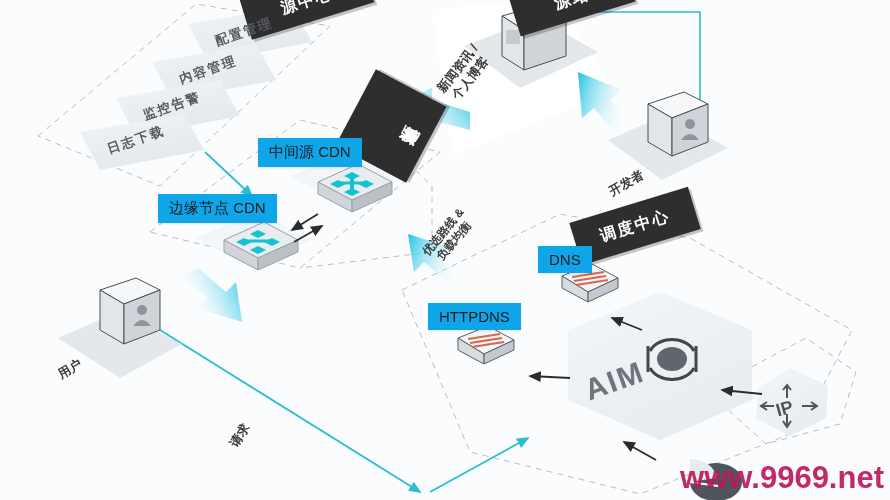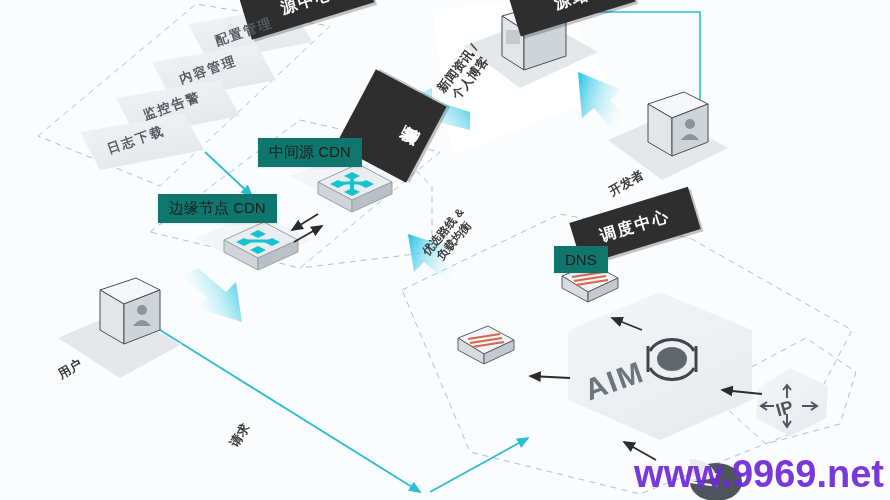--- a/index.html
+++ b/index.html
@@ -17,42 +17,42 @@
     position:absolute;background:#2e2e2e;color:#fff;
     font-size:16px;font-weight:700;letter-spacing:2px;
     display:flex;align-items:center;justify-content:center;
     box-shadow:2px 3px 0 rgba(0,0,0,.22);
     white-space:nowrap;
   }
   .ribbon span{display:block;}
 
   
   .tag{
-    position:absolute;background:#0f766e;color:#1d1d1f;
+    position:absolute;background:#0ea5e9;color:#1d1d1f;
     font-size:15px;padding:5px 11px;white-space:nowrap;
     box-shadow:0 1px 2px rgba(0,0,0,.10);
     z-index:40;
   }
 
   
   .rot{
     position:absolute;color:#3a3a3a;font-size:12.5px;
     line-height:1.25;white-space:nowrap;z-index:35;font-weight:600;
   }
 
   
   .aimtxt{
     position:absolute;font-size:30px;font-weight:700;color:#6e757c;
     letter-spacing:2px;z-index:26;
   }
 
   
   .wm{
     position:absolute;right:6px;bottom:4px;
-    font-size:38px;font-weight:700;color:#6d28d9;opacity:.92;
+    font-size:31px;font-weight:700;color:#be185d;opacity:.92;
     letter-spacing:0px;z-index:90;
     font-family:"Liberation Sans",sans-serif;
   }
   .hidden-txt{position:absolute;width:1px;height:1px;overflow:hidden;opacity:0;}
 </style>
 </head>
 <body>
 
 <div id="stage">
 
@@ -271,22 +271,23 @@
   </div>
 
   <div class="ribbon" style="left:573px;top:204px;width:124px;height:44px;transform:rotate(-17deg);">
     <span>调度中心</span>
   </div>
 
   <div class="tag" style="left:258px;top:138px;">中间源 CDN</div>
 
   <div class="tag" style="left:158px;top:194px;">边缘节点 CDN</div>
 
-  <div class="tag" style="left:554px;top:246px;">DNS</div>
-
+  <div class="tag" style="left:538px;top:246px;">DNS</div>
+
+  <div class="tag" style="left:428px;top:303px;">HTTPDNS</div>
 
 
   <div class="aimtxt" style="left:584px;top:364px;transform:rotate(-20deg);">AIM</div>
 
   <div class="rot" style="left:436px;top:58px;transform:rotate(-52deg);text-align:center;">
     <div>新闻资讯 /</div>
     <div>个人博客</div>
   </div>
 
   <div class="rot" style="left:608px;top:176px;transform:rotate(-30deg);">开发者</div>

